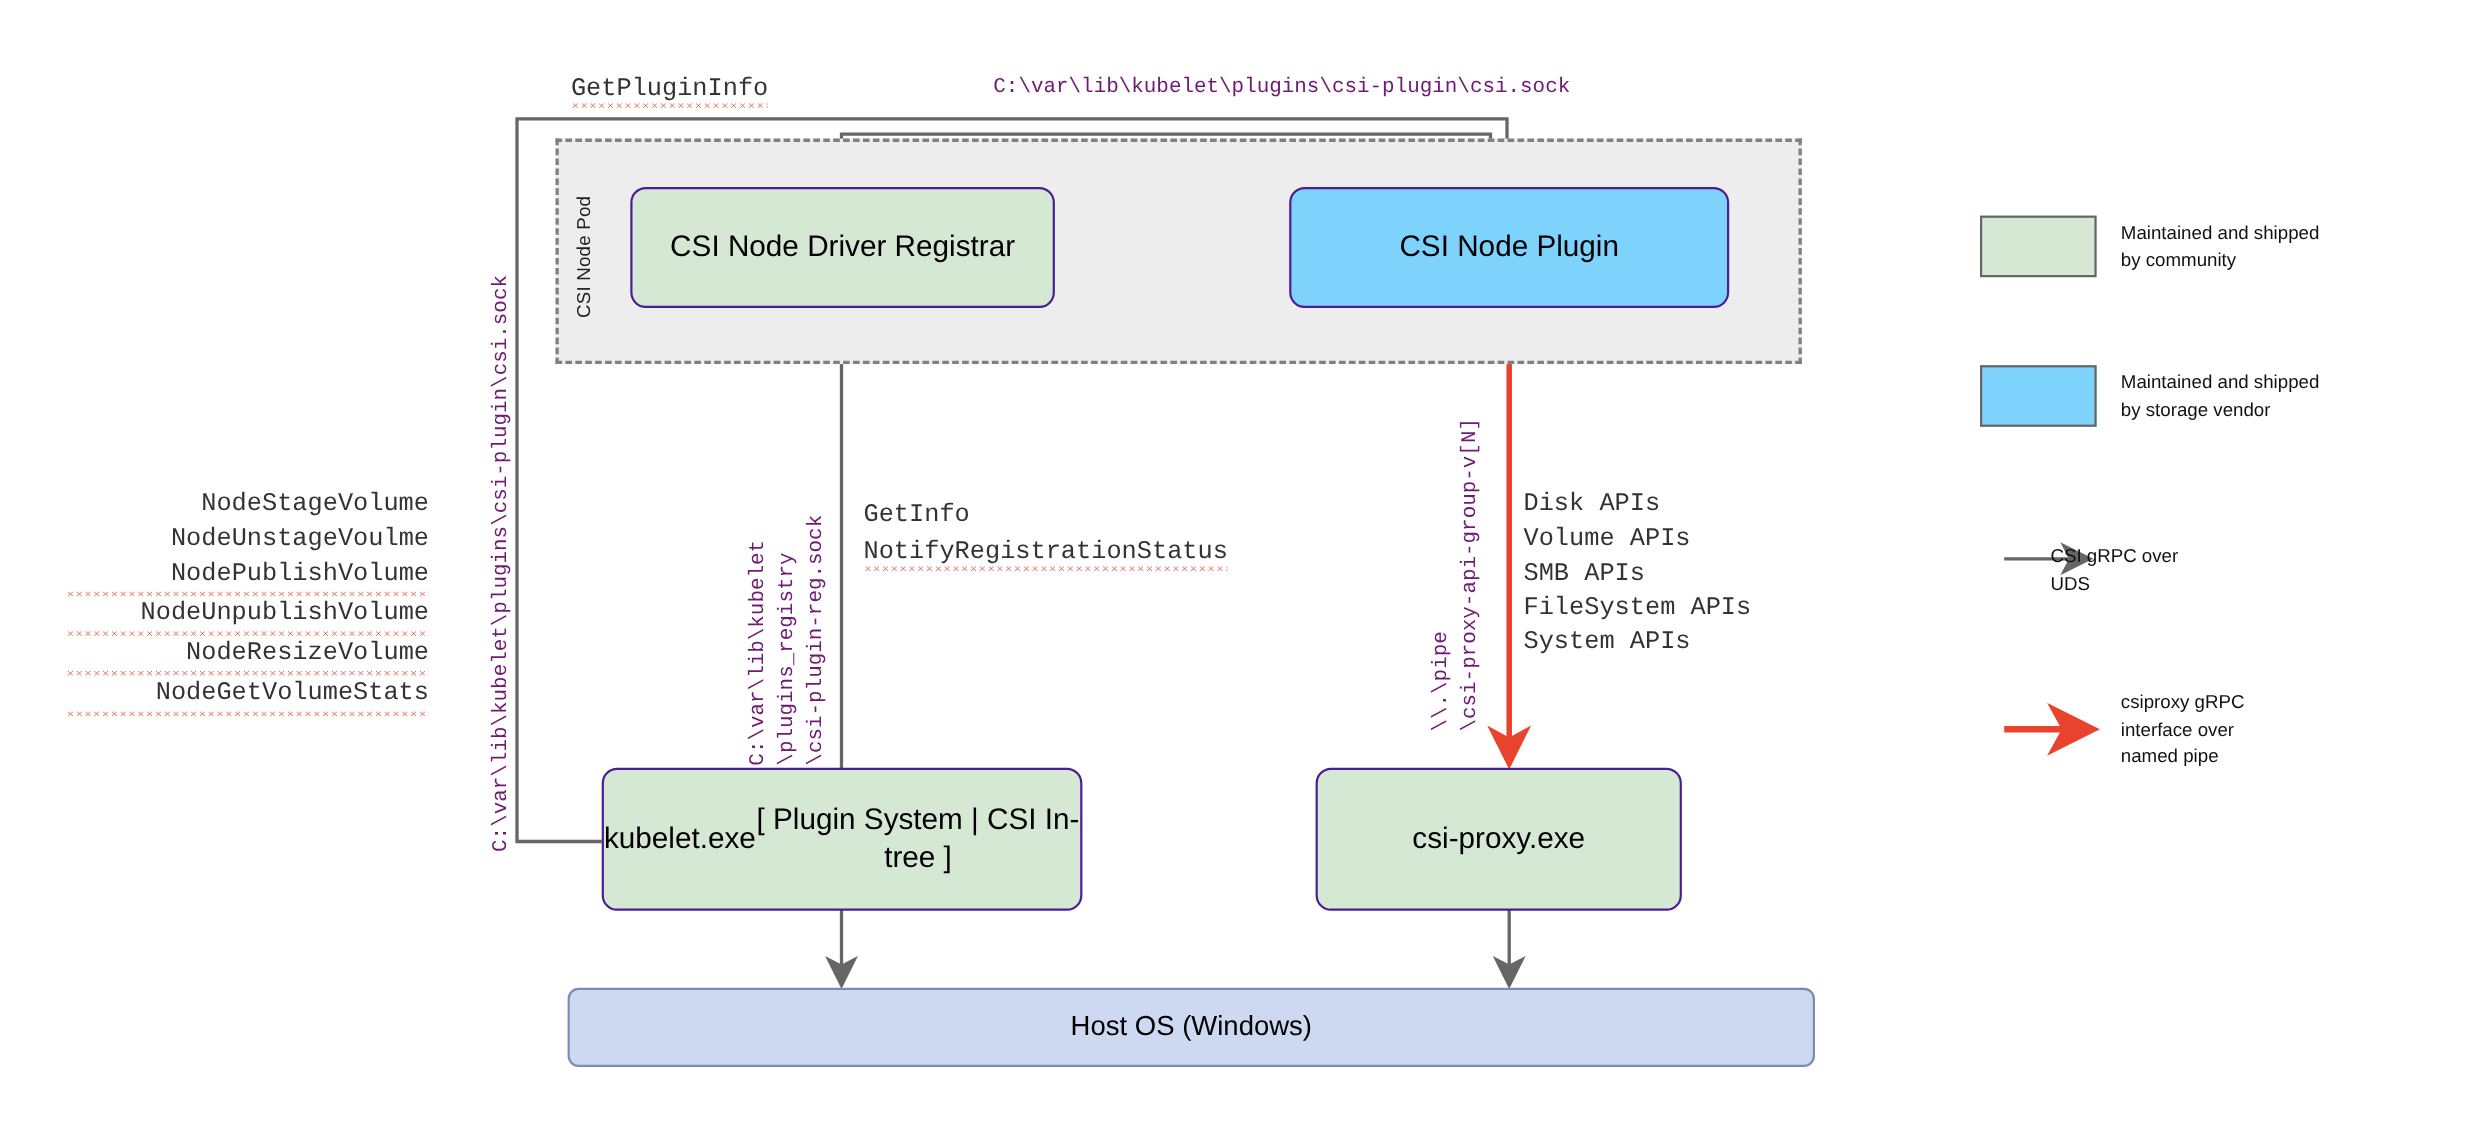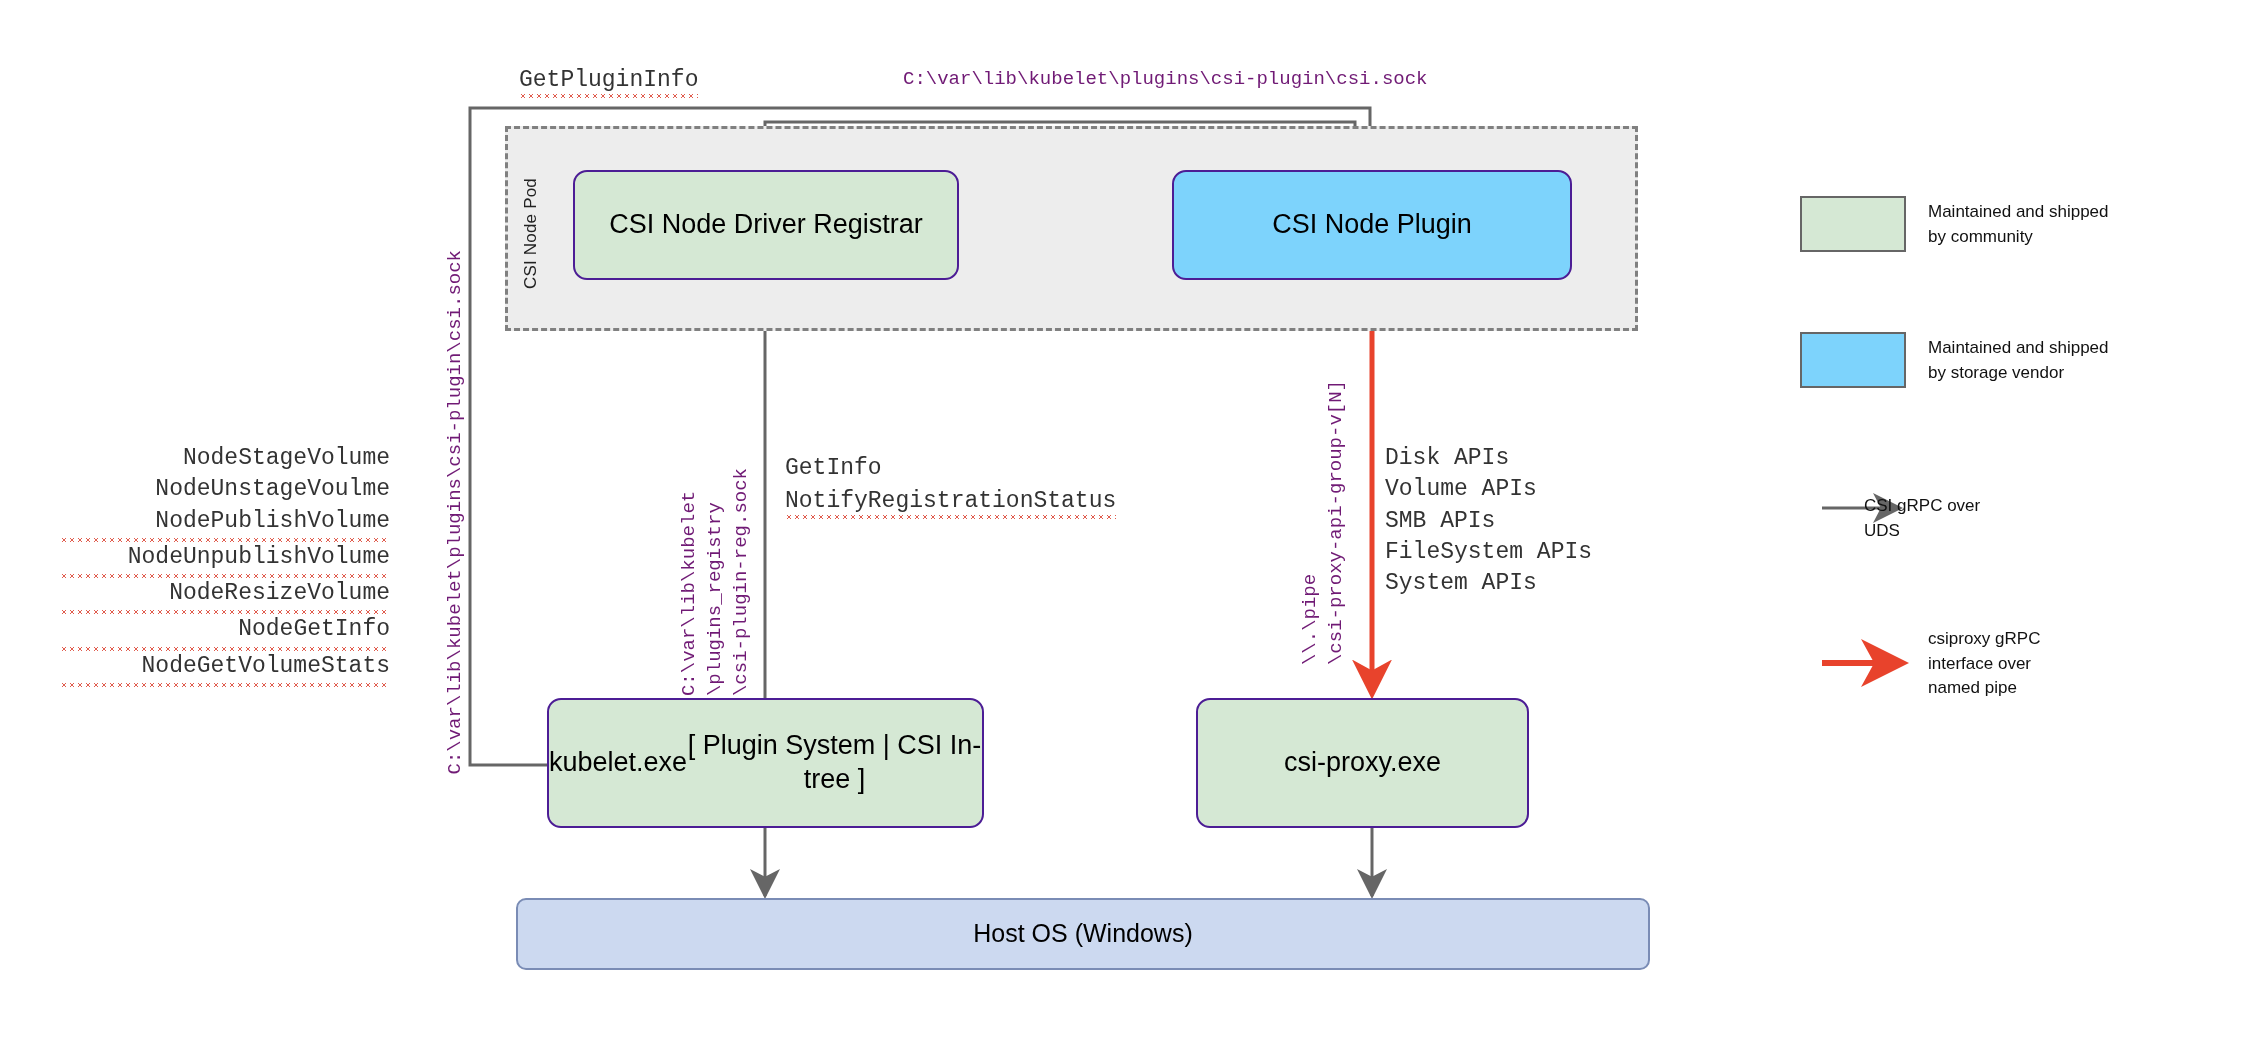--- a/index.html
+++ b/index.html
@@ -133,21 +133,20 @@
     <span class="vline">\\.\pipe</span>
     <span class="vline">\csi-proxy-api-group-v[N]</span>
   </div>
 
   <div class="list right mono-dk" style="left:60px;top:443px;width:330px;">
     <span class="row">NodeStageVolume</span>
     <span class="row">NodeUnstageVoulme</span>
     <span class="row wavy">NodePublishVolume</span>
     <span class="row wavy">NodeUnpublishVolume</span>
     <span class="row wavy">NodeResizeVolume</span>
-    <span class="row wavy">NodeGetInfo</span>
     <span class="row wavy">NodeGetVolumeStats</span>
   </div>
 
   <div class="list mono-dk" style="left:1385px;top:443px;">
     <span class="row">Disk APIs</span>
     <span class="row">Volume APIs</span>
     <span class="row">SMB APIs</span>
     <span class="row">FileSystem APIs</span>
     <span class="row">System APIs</span>
   </div>

